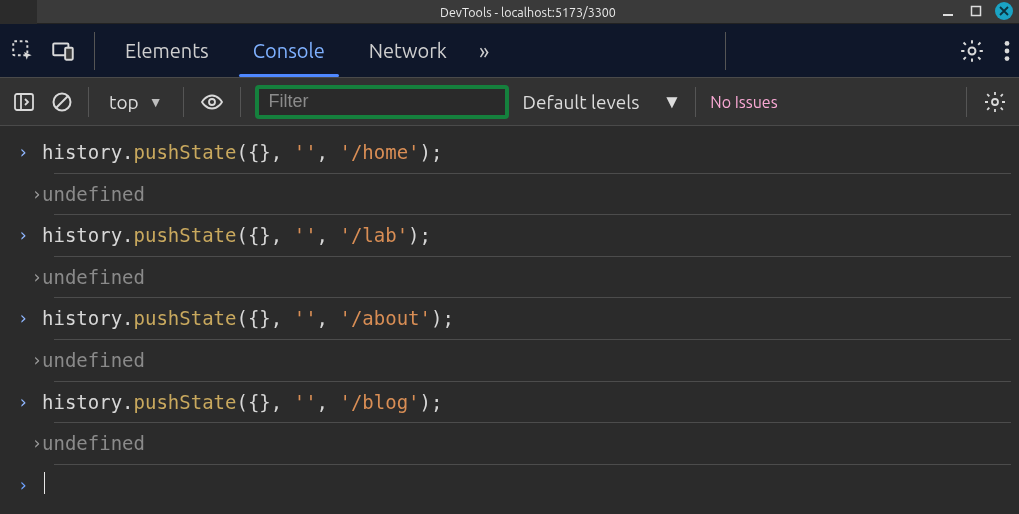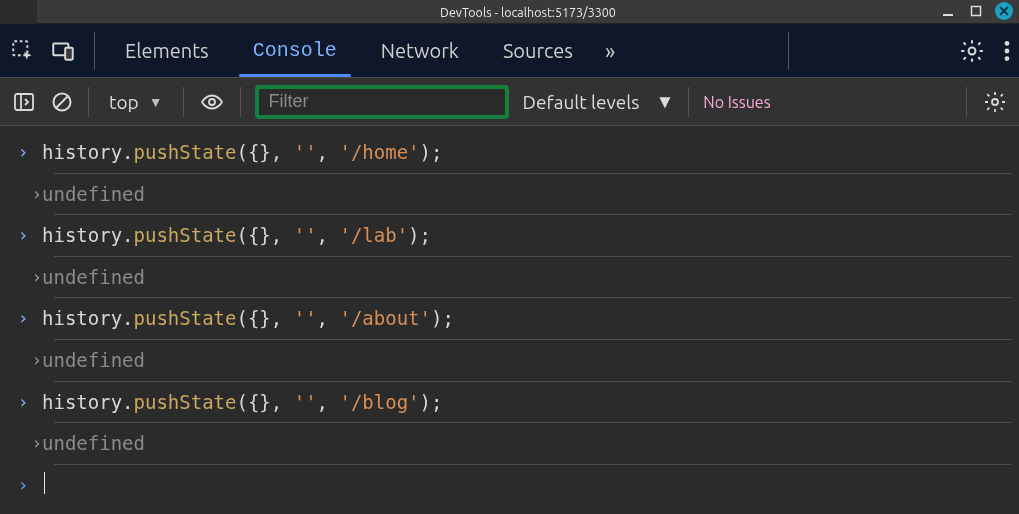--- a/index.html
+++ b/index.html
@@ -56,21 +56,21 @@
   .mb-left { display:flex; align-items:center; gap:14px; padding-right:10px;}
   .mb-divider { width:1px; height:38px; background:#555; margin:0 8px;}
   .tabs { display:flex; align-items:stretch; height:100%; }
   .tab {
     padding: 0 22px;
     display:flex; align-items:center;
     font-size: 20px;
     color:#cfcfcf;
     position:relative;
   }
-  .tab.active { color:#7fb1ff;font-family:Liberation Mono, monospace; }
+  .tab.active { color:#7fb1ff; }
   .tab.active::after {
     content:"";
     position:absolute; left:8px; right:8px; bottom:0;
     height:3px; background:#4f88ff; border-radius:2px;
   }
   .more-chev { font-size:22px; color:#cfcfcf; padding:0 10px;}
   .mb-right { margin-left:auto; display:flex; align-items:center; gap:18px;}
   .icon { display:inline-flex; align-items:center; justify-content:center; }
   .gear svg, .dots svg, .select svg, .eye svg, .ban svg, .toggle svg { display:block; }
   
@@ -94,21 +94,21 @@
     width: 254px; height:34px;
     background:#2a2a2a;
     border:4px solid #15803d;
     border-radius:4px;
     color:#aaa;
     font-size:18px;
     padding:0 10px;
     outline:none;
   }
   .filter-input::placeholder { color:#8b8b8b; }
-  .levels { font-size:19px; color:#dcdcdc; display:flex; align-items:center; gap:16px;}
+  .levels { font-size:19px; color:#dcdcdc; display:flex; align-items:center; gap:23px;}
   .noissues { font-size:16px; color:#f9a8d4; }
   .sub-right { margin-left:auto; display:flex; align-items:center; gap:16px;}
   
   .console {
     font-family: "DejaVu Sans Mono","Consolas","Menlo",monospace;
     font-size: 19px;
     line-height: 1.4;
     padding-top:6px;
   }
   .row {
@@ -183,21 +183,20 @@
         <rect x="3" y="5" width="14" height="11" rx="1"></rect>
         <rect x="14" y="9" width="7" height="11" rx="1" fill="#3b3b3b"></rect>
       </svg>
     </span>
   </div>
   <div class="mb-divider"></div>
   <div class="tabs" id="tabs">
       <div class="tab">Elements</div>
       <div class="tab active">Console</div>
       <div class="tab">Network</div>
-      <div class="tab">Sources</div>
     </div>
   <span class="more-chev">»</span>
   <div class="mb-divider" style="margin-left:auto"></div>
   <div class="mb-right">
     <span class="icon gear">
       <svg width="26" height="26" viewBox="0 0 24 24" fill="none" stroke="#d9d9d9" stroke-width="1.8">
         <circle cx="12" cy="12" r="3.2"></circle>
         <path d="M12 2v3M12 19v3M4.2 4.2l2.1 2.1M17.7 17.7l2.1 2.1M2 12h3M19 12h3M4.2 19.8l2.1-2.1M17.7 6.3l2.1-2.1"></path>
       </svg>
     </span>

